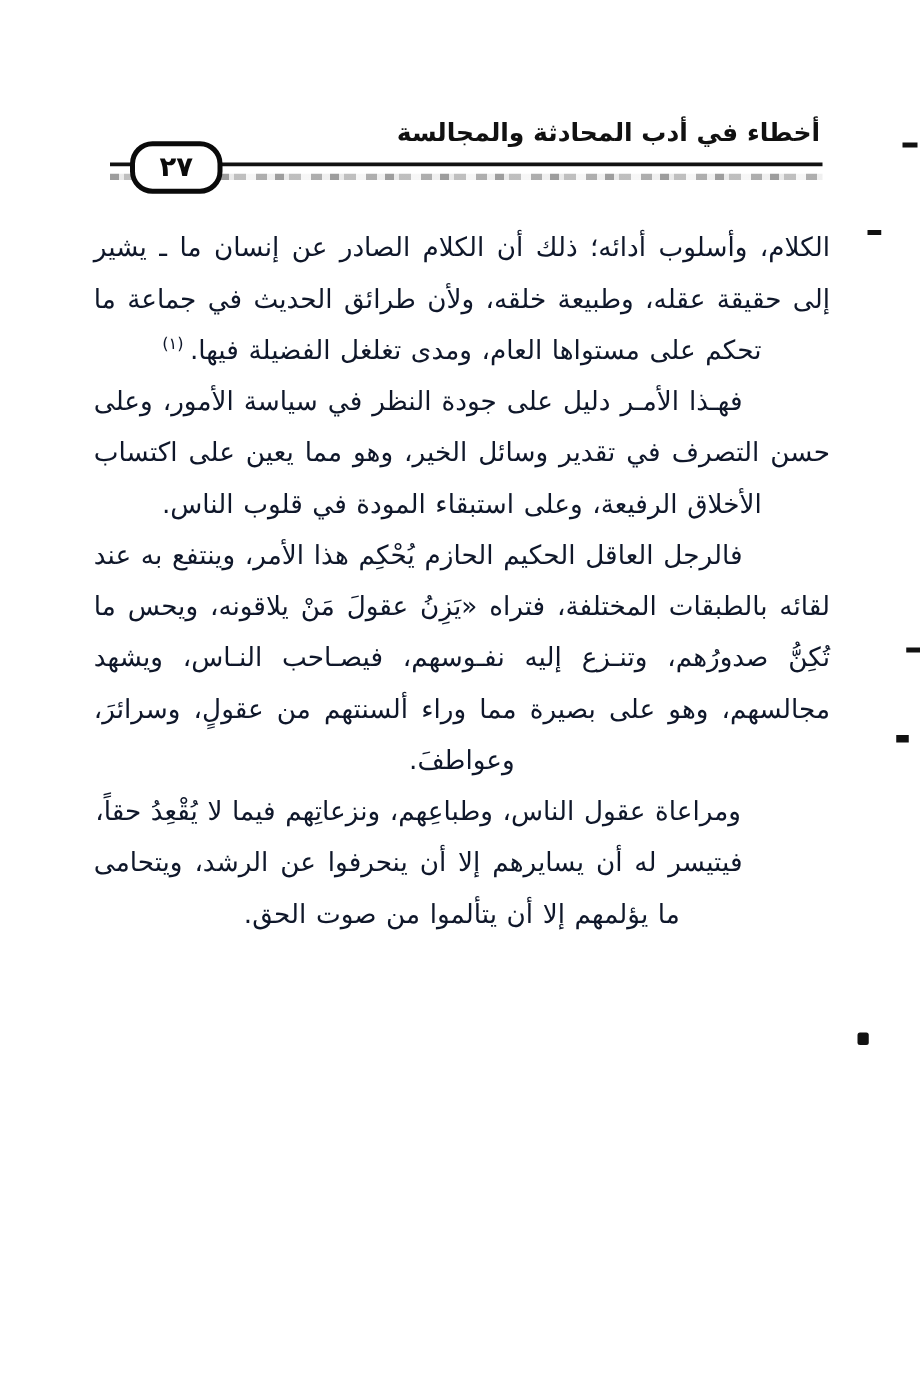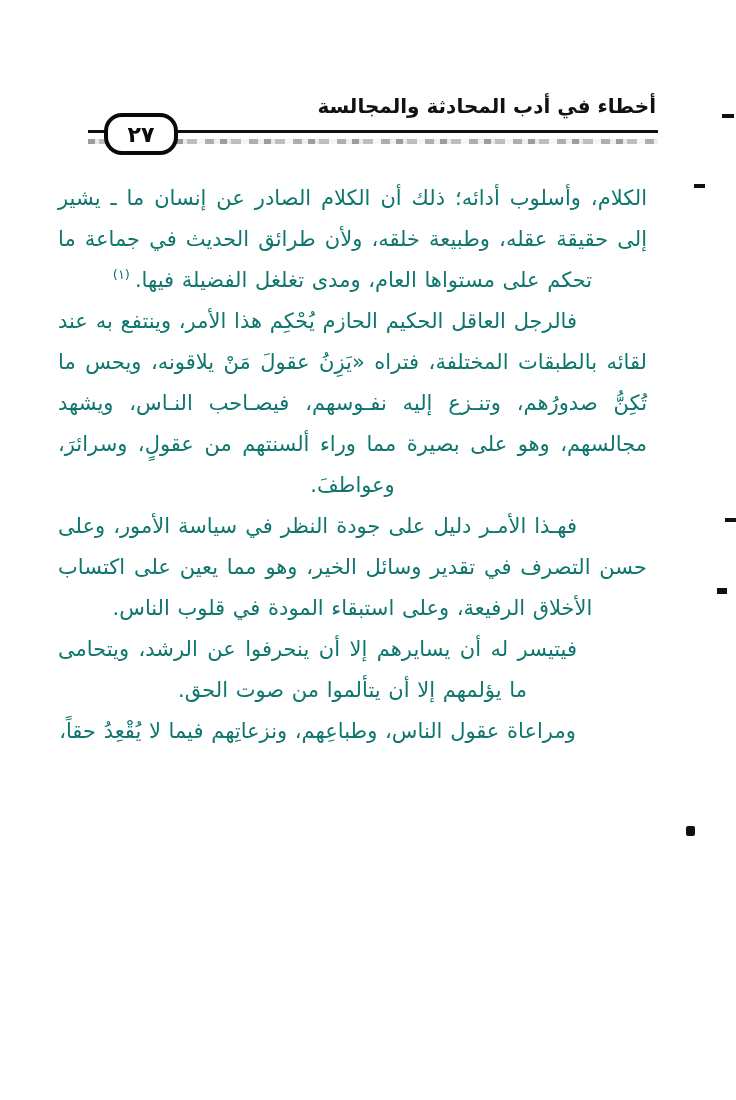--- a/index.html
+++ b/index.html
@@ -63,29 +63,29 @@
     font-size: 22px;
     font-weight: bold;
     color: #0a0a0a;
     z-index: 2;
   }
 
   
   .body-text {
     position: absolute;
     top: 178px;
-    left: 58px;
+    left: 75px;
     width: 589px;
     direction: rtl;
     font-size: 21px;
     line-height: 41px;
     text-align: justify;
     text-align-last: center;
     word-spacing: 1px;
-    color: #0f766e;
+    color: #0f172a;
   }
   .body-text p {
     margin: 0;
     padding: 0;
     text-indent: 70px;
   }
   .body-text p.no-indent {
     text-indent: 0;
   }
   .fn-ref {
@@ -145,27 +145,27 @@
 
   <div class="page-number-box">
     <span>٢٧</span>
   </div>
 
   <div class="body-text">
     <p class="no-indent"><span>الكلام، وأسلوب أدائه؛ ذلك أن الكلام الصادر عن إنسان ما ـ يشير إلى حقيقة عقله، وطبيعة خلقه، ولأن طرائق الحديث في جماعة ما تحكم على مستواها العام، ومدى تغلغل الفضيلة فيها.</span><sup class="fn-ref">(١)</sup></p>
 
 
 
+    <p><span>فهـذا الأمـر دليل على جودة النظر في سياسة الأمور، وعلى حسن التصرف في تقدير وسائل الخير، وهو مما يعين على اكتساب الأخلاق الرفيعة، وعلى استبقاء المودة في قلوب الناس.</span></p>
+
     <p><span>فالرجل العاقل الحكيم الحازم يُحْكِم هذا الأمر، وينتفع به عند لقائه بالطبقات المختلفة، فتراه «يَزِنُ عقولَ مَنْ يلاقونه، ويحس ما تُكِنُّ صدورُهم، وتنـزع إليه نفـوسهم، فيصـاحب النـاس، ويشهد مجالسهم، وهو على بصيرة مما وراء ألسنتهم من عقولٍ، وسرائرَ، وعواطفَ.</span></p>
 
-    <p><span>فهـذا الأمـر دليل على جودة النظر في سياسة الأمور، وعلى حسن التصرف في تقدير وسائل الخير، وهو مما يعين على اكتساب الأخلاق الرفيعة، وعلى استبقاء المودة في قلوب الناس.</span></p>
+    <p><span>ومراعاة عقول الناس، وطباعِهم، ونزعاتِهم فيما لا يُقْعِدُ حقاً،</span></p>
 
     <p><span>فيتيسر له أن يسايرهم إلا أن ينحرفوا عن الرشد، ويتحامى ما يؤلمهم إلا أن يتألموا من صوت الحق.</span></p>
-
-    <p><span>ومراعاة عقول الناس، وطباعِهم، ونزعاتِهم فيما لا يُقْعِدُ حقاً،</span></p>
   </div>
 
   <div class="footnote-separator"></div>
 
   <div class="footnotes">
     <div class="footnote">
       <span class="fn-marker">(١)</span>
     </div>
     <div class="footnote">
       <span class="fn-marker">(٢)</span>

